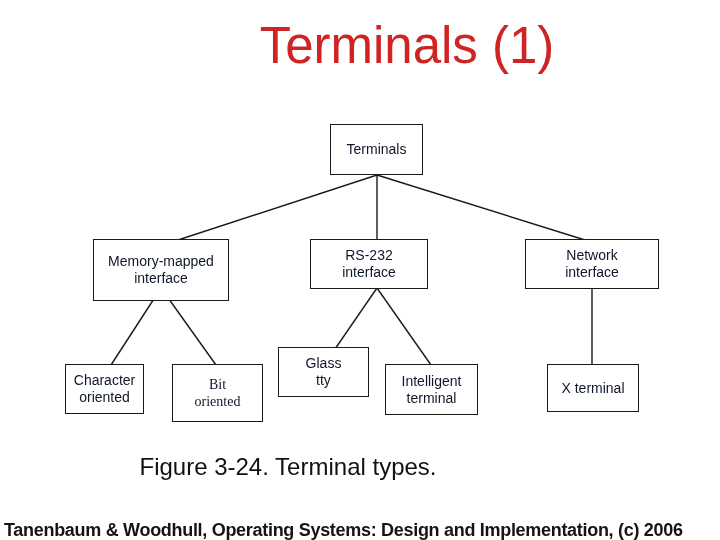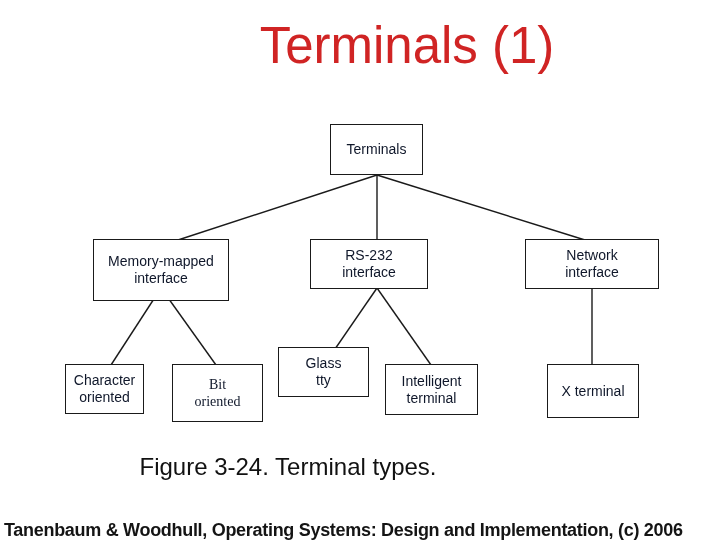--- a/index.html
+++ b/index.html
@@ -53,21 +53,21 @@
     white-space: pre-line;
   }
   .n-terminals   { left: 330px; top: 124px; width: 93px;  height: 51px; }
   .n-mm          { left: 93px;  top: 239px; width: 136px; height: 62px; }
   .n-rs232       { left: 310px; top: 239px; width: 118px; height: 50px; }
   .n-network     { left: 525px; top: 239px; width: 134px; height: 50px; }
   .n-character   { left: 65px;  top: 364px; width: 79px;  height: 50px; }
   .n-bit         { left: 172px; top: 364px; width: 91px;  height: 58px; font-family: Liberation Serif, serif; }
   .n-glass       { left: 278px; top: 347px; width: 91px;  height: 50px; }
   .n-intelligent { left: 385px; top: 364px; width: 93px;  height: 51px; }
-  .n-xterminal   { left: 547px; top: 364px; width: 92px;  height: 54px; }
+  .n-xterminal   { left: 547px; top: 364px; width: 92px;  height: 48px; }
   .caption {
     position: absolute;
     top: 452px;
     left: 0;
     width: 576px;
     text-align: center;
     font-size: 24px;
     line-height: 30px;
     color: #111111;
   }

